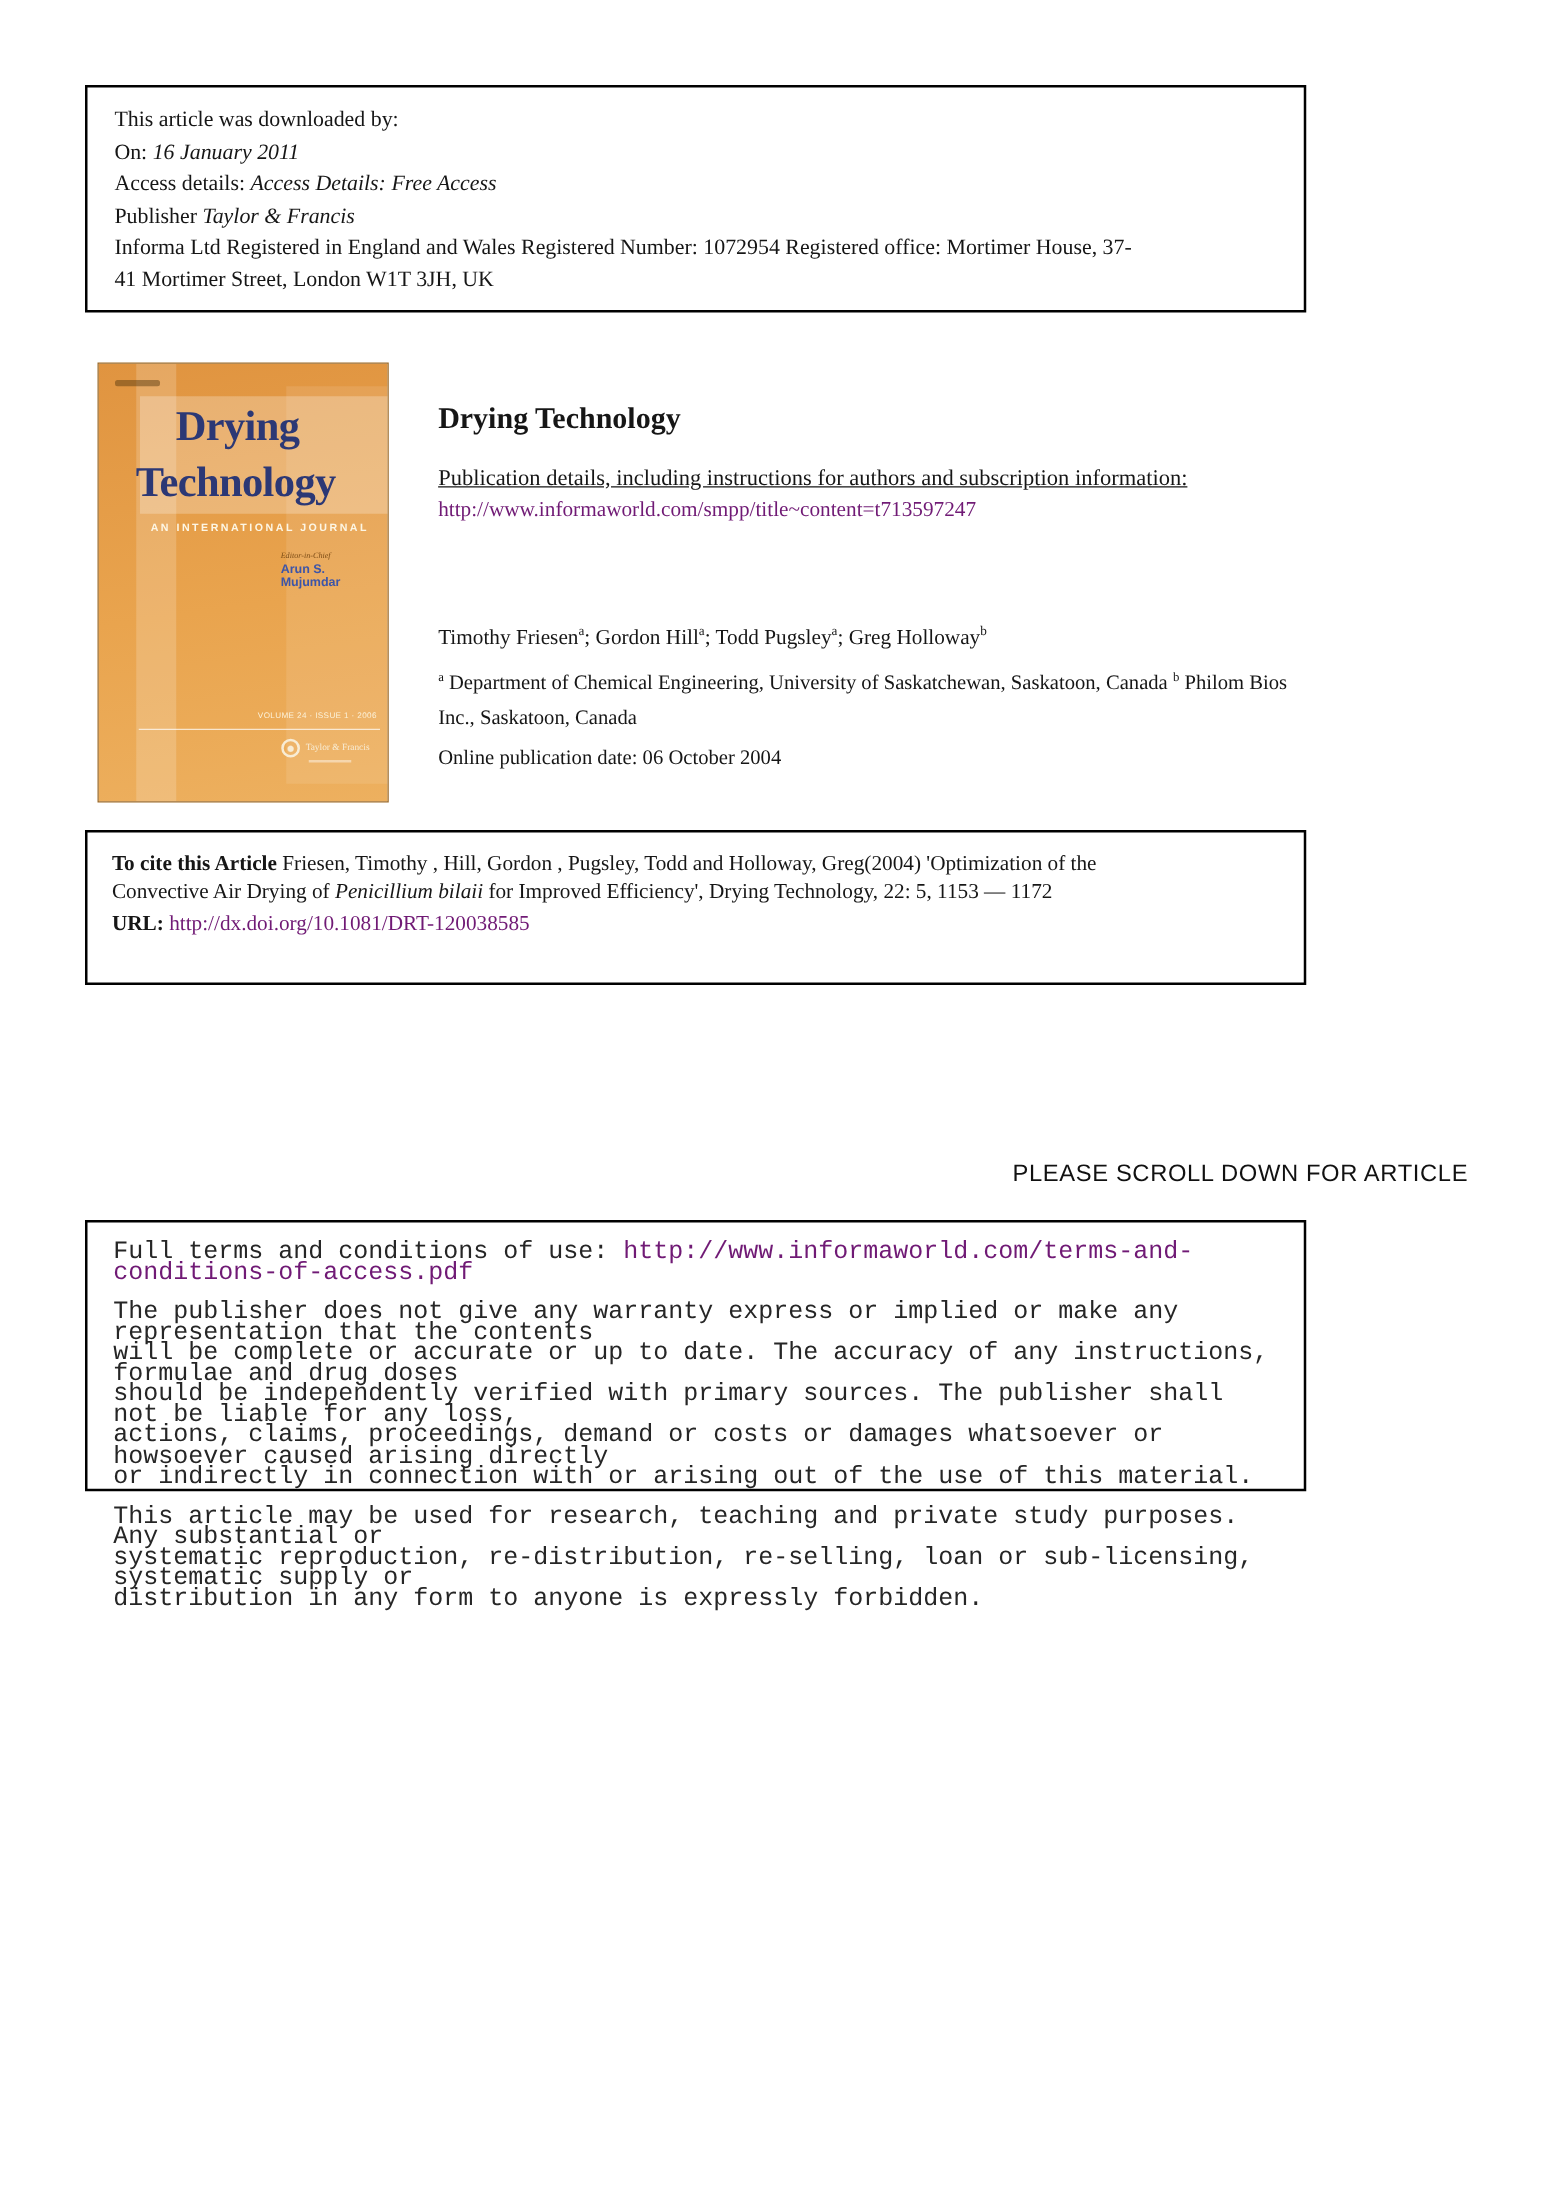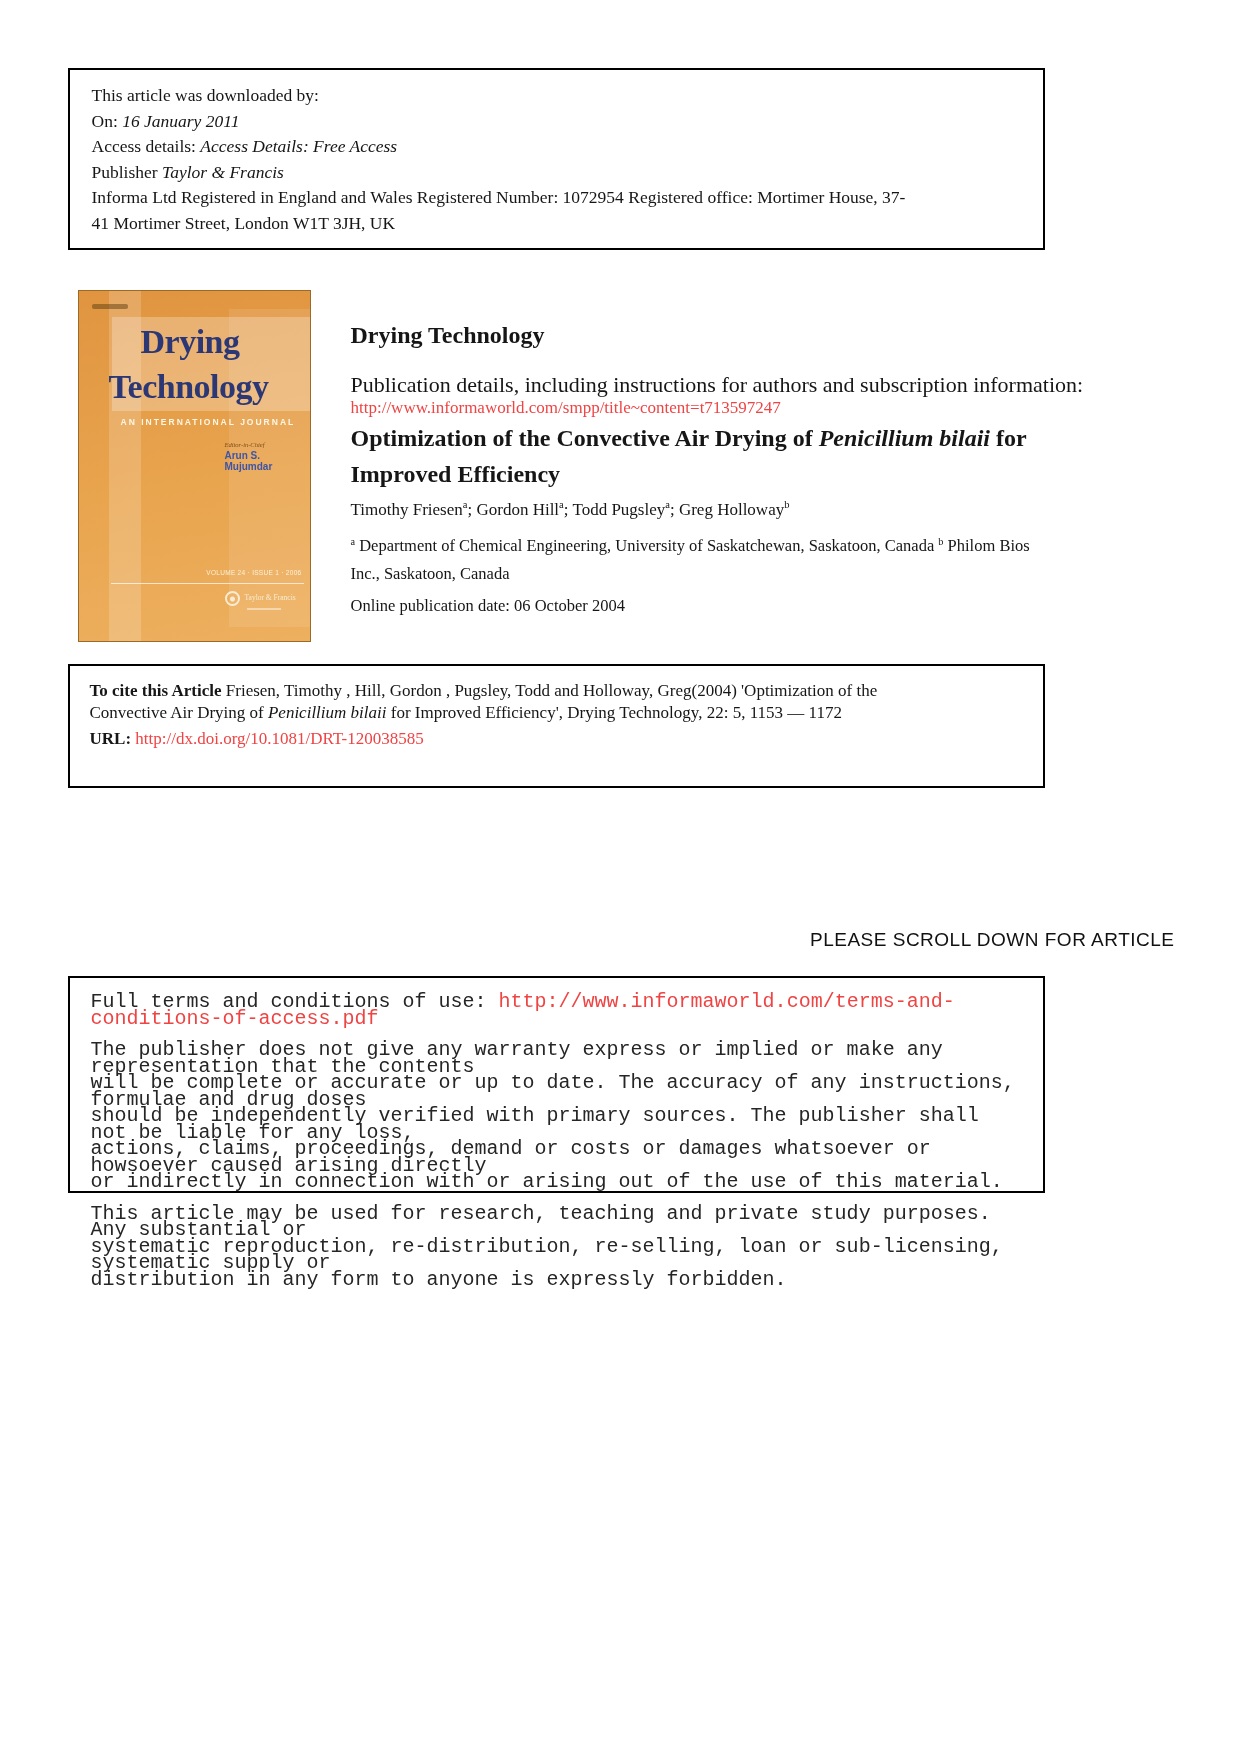--- a/index.html
+++ b/index.html
@@ -7,21 +7,21 @@
   html,body { background:#ffffff; }
   .page {
     position:relative; width:1235px; height:1755px; margin:0 auto;
     background:#ffffff; color:#161616;
     font-family:"Liberation Serif","DejaVu Serif",serif;
     overflow:hidden;
   }
   .box { position:absolute; border:2px solid #000; background:#fff; }
   .pre { white-space:pre-line; }
   sup { font-size:62%; vertical-align:super; line-height:0; }
-  a.link { color:#ef4444; text-decoration:none; cursor:pointer; }
+  a.link { color:#701a75; text-decoration:none; cursor:pointer; }
 
   
   .notice-box { left:65px; top:68px; width:977px; height:182px;
     padding:13px 22px; font-size:17.5px; line-height:25.5px; }
   .notice-box em { font-style:italic; }
 
   
   .cover { position:absolute; left:75px; top:290px; width:233px; height:352px;
     background:linear-gradient(172deg,#e09440 0%,#e9a44e 55%,#edb05f 100%);
     border:1px solid #9c6a28; overflow:hidden; }
@@ -54,21 +54,21 @@
   .logo-circle { width:15px; height:15px; border:2px solid #f8ecd4; border-radius:50%;
     background:radial-gradient(circle at 50% 55%, #f8ecd4 0 2px, transparent 3px); }
   .logo-text { margin-left:5px;
     font-size:7.5px; line-height:1.1; color:#f8ecd4; }
   .logo-subbar { position:absolute; left:168px; top:317px; width:34px; height:2px;
     background:rgba(255,255,255,.45); }
 
   
   .journal-name { position:absolute; left:348px; top:322px;
     font-size:24px; font-weight:bold; }
-  .pub-details { position:absolute; left:348px; top:372px; font-size:22px; }
+  .pub-details { position:absolute; left:348px; top:372px; font-size:18px;text-decoration:underline; }
   .journal-link { position:absolute; left:348px; top:398px; font-size:17px; }
   .article-title { position:absolute; left:348px; top:420px; width:800px;
     font-size:24px; font-weight:bold; line-height:36px; }
   .authors { position:absolute; left:348px; top:500px; font-size:17px; }
   .affil { position:absolute; left:348px; top:532px; width:800px;
     font-size:16.5px; line-height:28px; }
   .online-date { position:absolute; left:348px; top:596px; font-size:16.5px; }
 
   
   .cite-box { left:65px; top:664px; width:977px; height:124px;
@@ -118,22 +118,20 @@
       <span class="logo-circle"></span>
       <span class="logo-text">Taylor &amp; Francis</span>
     </div>
     <div class="logo-subbar"></div>
   </aside>
 
   <h1 class="journal-name">Drying Technology</h1>
   <p class="pub-details">Publication details, including instructions for authors and subscription information:</p>
   <a class="link journal-link">http://www.informaworld.com/smpp/title~content=t713597247</a>
 
-  <h2 class="article-title pre"><span>Optimization of the Convective Air Drying of </span><em>Penicillium bilaii</em><span> for
-Improved Efficiency</span></h2>
 
   <p class="authors"><span>Timothy Friesen</span><sup>a</sup><span>; </span><span>Gordon Hill</span><sup>a</sup><span>; </span><span>Todd Pugsley</span><sup>a</sup><span>; </span><span>Greg Holloway</span><sup>b</sup></p>
 
   <p class="affil pre"><sup>a</sup><span> Department of Chemical Engineering, University of Saskatchewan, Saskatoon, Canada </span><sup>b</sup><span> Philom Bios
 Inc., Saskatoon, Canada</span></p>
 
   <p class="online-date">Online publication date: 06 October 2004</p>
 
   <section class="box cite-box">
     <p class="cite pre"><b>To cite this Article</b><span> Friesen, Timothy , Hill, Gordon , Pugsley, Todd and Holloway, Greg(2004) 'Optimization of the

